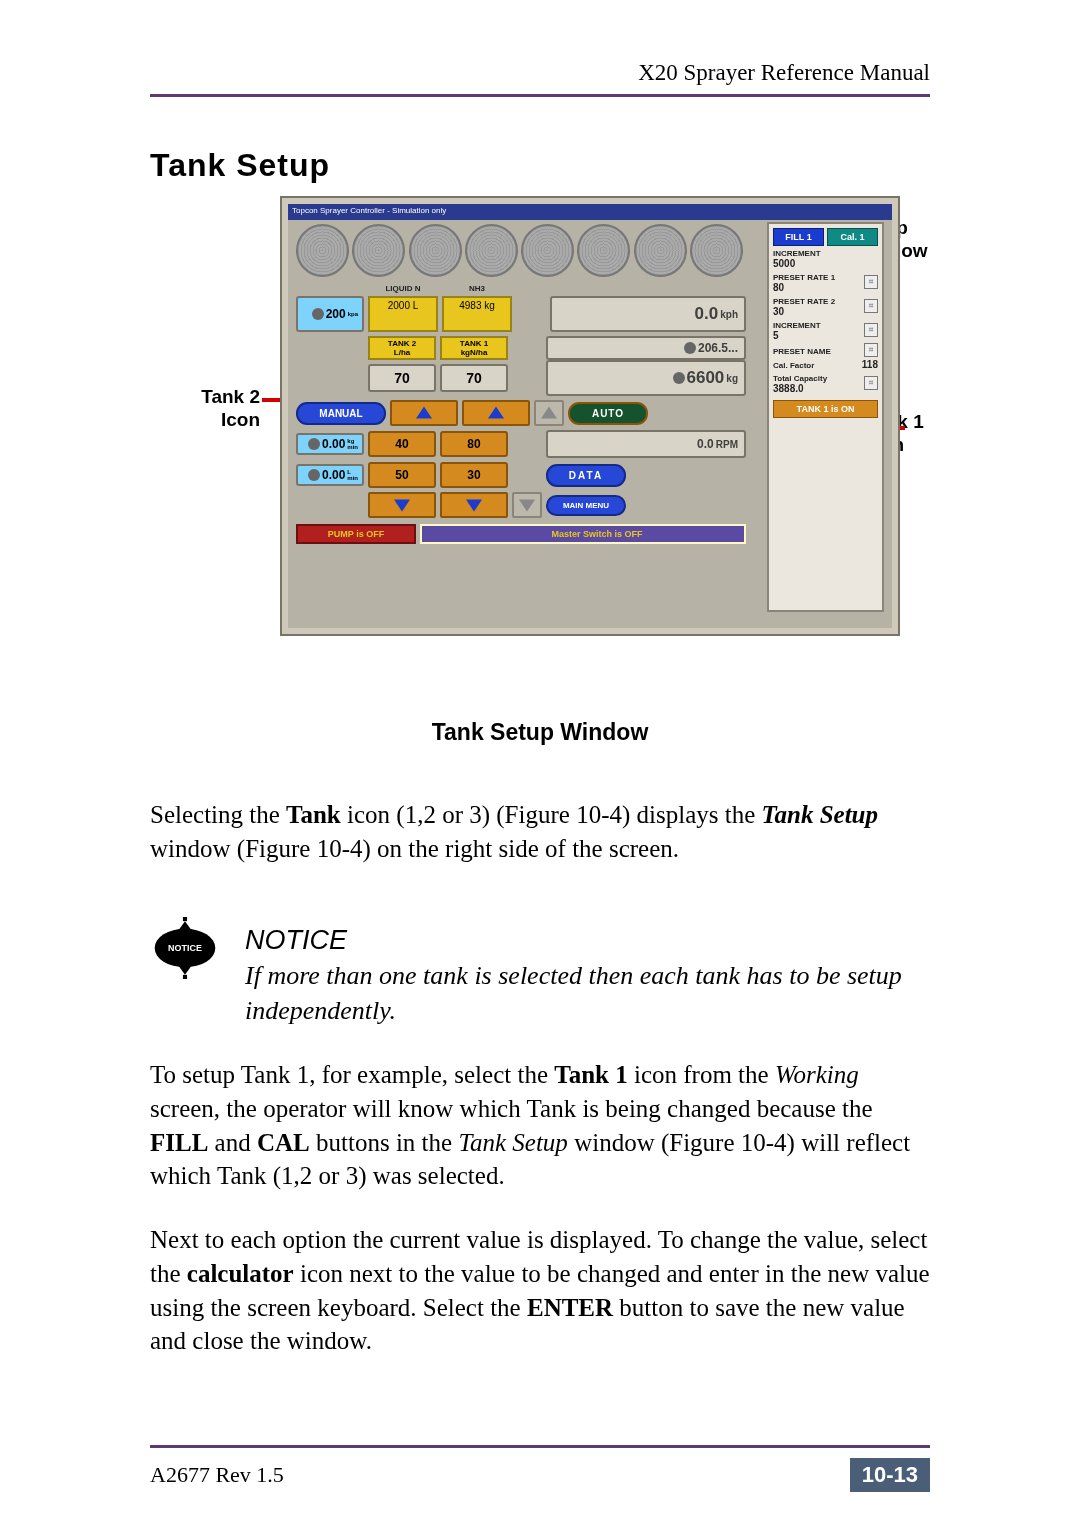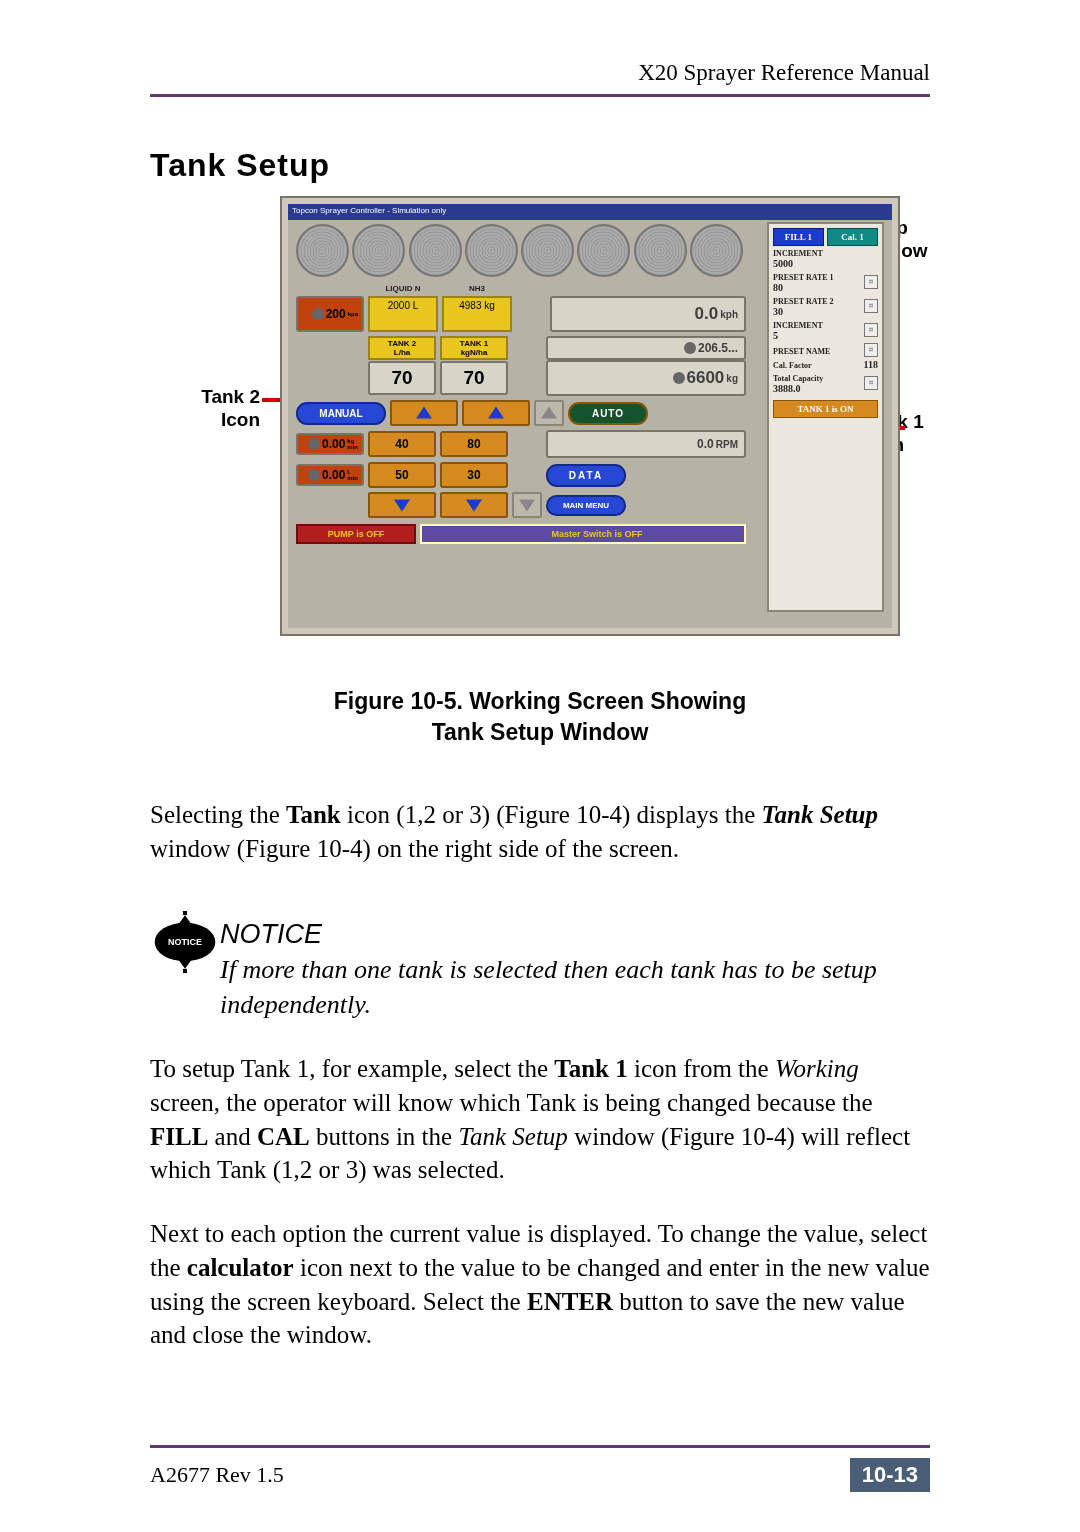--- a/index.html
+++ b/index.html
@@ -73,21 +73,21 @@
     display: flex; justify-content: space-between;
   }
   .circle {
     width: 53px; height: 53px; border-radius: 50%;
     background: repeating-radial-gradient(circle, #999 0 1px, #aaa 1px 3px);
     border: 2px solid #777;
   }
   .right-panel {
     position: absolute; right: 14px; top: 24px; width: 117px; height: 390px;
     background: #ebe7de; border: 2px solid #8a8578;
-    font-family: Liberation Serif, serif; font-size: 9px; color: #222;
+    font-family: Liberation Sans, sans-serif; font-size: 9px; color: #222;
     padding: 4px;
   }
   .rp-row { display: flex; gap: 3px; margin-bottom: 3px; }
   .btn-fill { flex:1; background: #1a3bd0; color:#fff; font-size:9px; font-weight:bold; text-align:center; padding:3px 0; border:1px solid #0b1f7a;}
   .btn-cal { flex:1; background: #0f8a84; color:#fff; font-size:9px; font-weight:bold; text-align:center; padding:3px 0; border:1px solid #07504c;}
   .rp-lbl { font-size:8px; font-weight:bold; margin-top:2px; }
   .rp-val { font-size:10px; font-weight:bold; }
   .rp-pair { display:flex; justify-content:space-between; align-items:center; margin:2px 0;}
   .calc-icon { width:14px; height:14px; background:#eee; border:1px solid #777; font-size:8px; text-align:center; line-height:12px;}
   .rp-tank-on { background:#d48a1f; color:#fff; font-size:9px; font-weight:bold; text-align:center; padding:3px; margin-top:6px; border:1px solid #8a5506;}
@@ -99,55 +99,55 @@
   .disp-row { display:flex; gap:4px; align-items:stretch; margin-bottom:4px;}
   .disp-box {
     background:#d9d4c8; border:2px solid #7a7468; height:36px; border-radius:3px;
     display:flex; align-items:center; justify-content:flex-end; padding:0 6px;
     font-family:Arial; font-weight:bold; font-size:17px; color:#404040;
   }
   .disp-box .unit { font-size:10px; margin-left:2px; font-weight:bold;}
   .disp-sm { font-size:12px;}
   .tank-tab { flex:0 0 68px; background:#e8c61d; border:2px solid #9a8312; text-align:center; font-size:8px; font-family:Arial; font-weight:bold; padding:1px 0;}
   .num-row { display:flex; gap:4px; align-items:center; margin-bottom:4px;}
-  .num-box { flex:0 0 68px; background:#d9d4c8; border:2px solid #7a7468; text-align:center; font-family:Arial; font-weight:bold; font-size:19px; padding:4px 0; border-radius:3px;}
+  .num-box { flex:0 0 68px; background:#d9d4c8; border:2px solid #7a7468; text-align:center; font-family:Arial; font-weight:bold; font-size:14px; padding:4px 0; border-radius:3px;}
   .num-box.sm { font-size:12px; padding:4px 0;}
   .blue-btn { background:#2747d6; color:#fff; border:2px solid #122a8a; font-family:Arial; font-weight:bold; font-size:10px; text-align:center; padding:4px 8px; border-radius:11px; flex:0 0 90px;}
   .manual-btn { flex:0 0 90px;}
   .auto-btn { background:#14532d; border-color:#8a5506; flex:0 0 80px; letter-spacing:1px;}
   .data-btn { flex:0 0 80px; letter-spacing:2px;}
   .mm-btn { flex:0 0 80px; font-size:8px;}
   .tri-up { flex:0 0 68px; height:26px; background:#d48a1f; border:2px solid #8a5506; position:relative; border-radius:2px;}
   .tri-up::after { content:""; position:absolute; left:50%; top:50%; transform:translate(-50%,-55%); width:0;height:0; border-left:8px solid transparent; border-right:8px solid transparent; border-bottom:12px solid #1a3bd0;}
   .tri-up.grey { background:#bdb8ac; border-color:#8a8578;}
   .tri-up.grey::after { border-bottom-color:#888;}
   .tri-dn { flex:0 0 68px; height:26px; background:#d48a1f; border:2px solid #8a5506; position:relative; border-radius:2px;}
   .tri-dn::after { content:""; position:absolute; left:50%; top:50%; transform:translate(-50%,-45%); width:0;height:0; border-left:8px solid transparent; border-right:8px solid transparent; border-top:12px solid #1a3bd0;}
   .tri-dn.grey { background:#bdb8ac; border-color:#8a8578;}
   .tri-dn.grey::after { border-top-color:#888;}
-  .small-left-box { flex:0 0 68px; background:#c2410c; border:2px solid #7a7468; border-radius:3px; font-family:Arial; font-weight:bold; font-size:12px; display:flex; align-items:center; justify-content:flex-end; padding:2px 4px;}
+  .small-left-box { flex:0 0 68px; background:#7dd3fc; border:2px solid #7a7468; border-radius:3px; font-family:Arial; font-weight:bold; font-size:12px; display:flex; align-items:center; justify-content:flex-end; padding:2px 4px;}
   .small-left-box .u { font-size:6px; line-height:1; margin-left:2px; text-align:left;}
   .gauge-dot { width:12px;height:12px;border-radius:50%;background:#666;margin-right:2px; align-self:center;}
   .status-bar { display:flex; gap:4px; margin-top:6px;}
   .status-box { font-family:Arial; font-size:9px; font-weight:bold; color:#e8c61d; text-align:center; padding:3px 0;}
   .status-pump { flex:0 0 120px; background:#b11f1f; border:2px solid #6e0f0f;}
   .status-master { flex:1; background:#5b4aa3; border:2px solid #fef9c3;padding-left:28px;}
   .spacer-col { flex:0 0 68px; }
   .spacer-col2 { flex:0 0 30px; }
   .wide-disp { flex:1; }
   
   .fig-caption {
     text-align:center; font-family: Arial, Helvetica, sans-serif;
     font-weight:bold; font-size:23px; line-height:1.35; margin: 30px 0 50px 0;
   }
   .body-text { font-size:25px; line-height:1.35; margin-bottom:30px; }
   .body-text .b { font-weight:bold; }
   .body-text .i { font-style:italic; }
   .body-text .bi { font-weight:bold; font-style:italic;}
-  .notice-block { display:flex; align-items:flex-start; margin: 20px 0 30px 0;}
+  .notice-block { display:flex; gap:25px; align-items:flex-start; margin: 26px 0 30px 0;}
   .notice-icon { width:70px; height:62px; position:relative; flex:0 0 70px; margin-top:-5px;}
   .notice-icon svg { width:100%; height:100%; }
   .notice-text { font-size:26px; font-style:italic; line-height:1.35; }
   .notice-head { font-family: Arial, Helvetica, sans-serif; font-style:italic; font-size:27px; display:inline; margin-right:8px;}
   .footer {
     margin-top:auto;
     border-top:3px solid #5e3a70; padding-top:10px;
     display:flex; justify-content:space-between; align-items:center;
     font-size:22px;
   }
@@ -354,21 +354,21 @@
 
         <div class="status-bar">
           <div class="status-box status-pump">PUMP is OFF</div>
           <div class="status-box status-master">Master Switch is OFF</div>
         </div>
       </div>
     </div>
   </div>
 
   <div class="fig-caption">
-    <span>Figure 10-5. Working Screen Showing</span><br>
+    <br>
     <span>Tank Setup Window</span>
   </div>
 
   <p class="body-text">
     <span>Selecting the </span><span class="b">Tank</span><span> icon (1,2 or 3) (Figure 10-4) displays the </span><span class="bi">Tank Setup</span><span> window (Figure 10-4) on the right side of the screen.</span>
   </p>
 
   <div class="notice-block">
     <div class="notice-icon">
       <svg viewBox="0 0 100 90">

